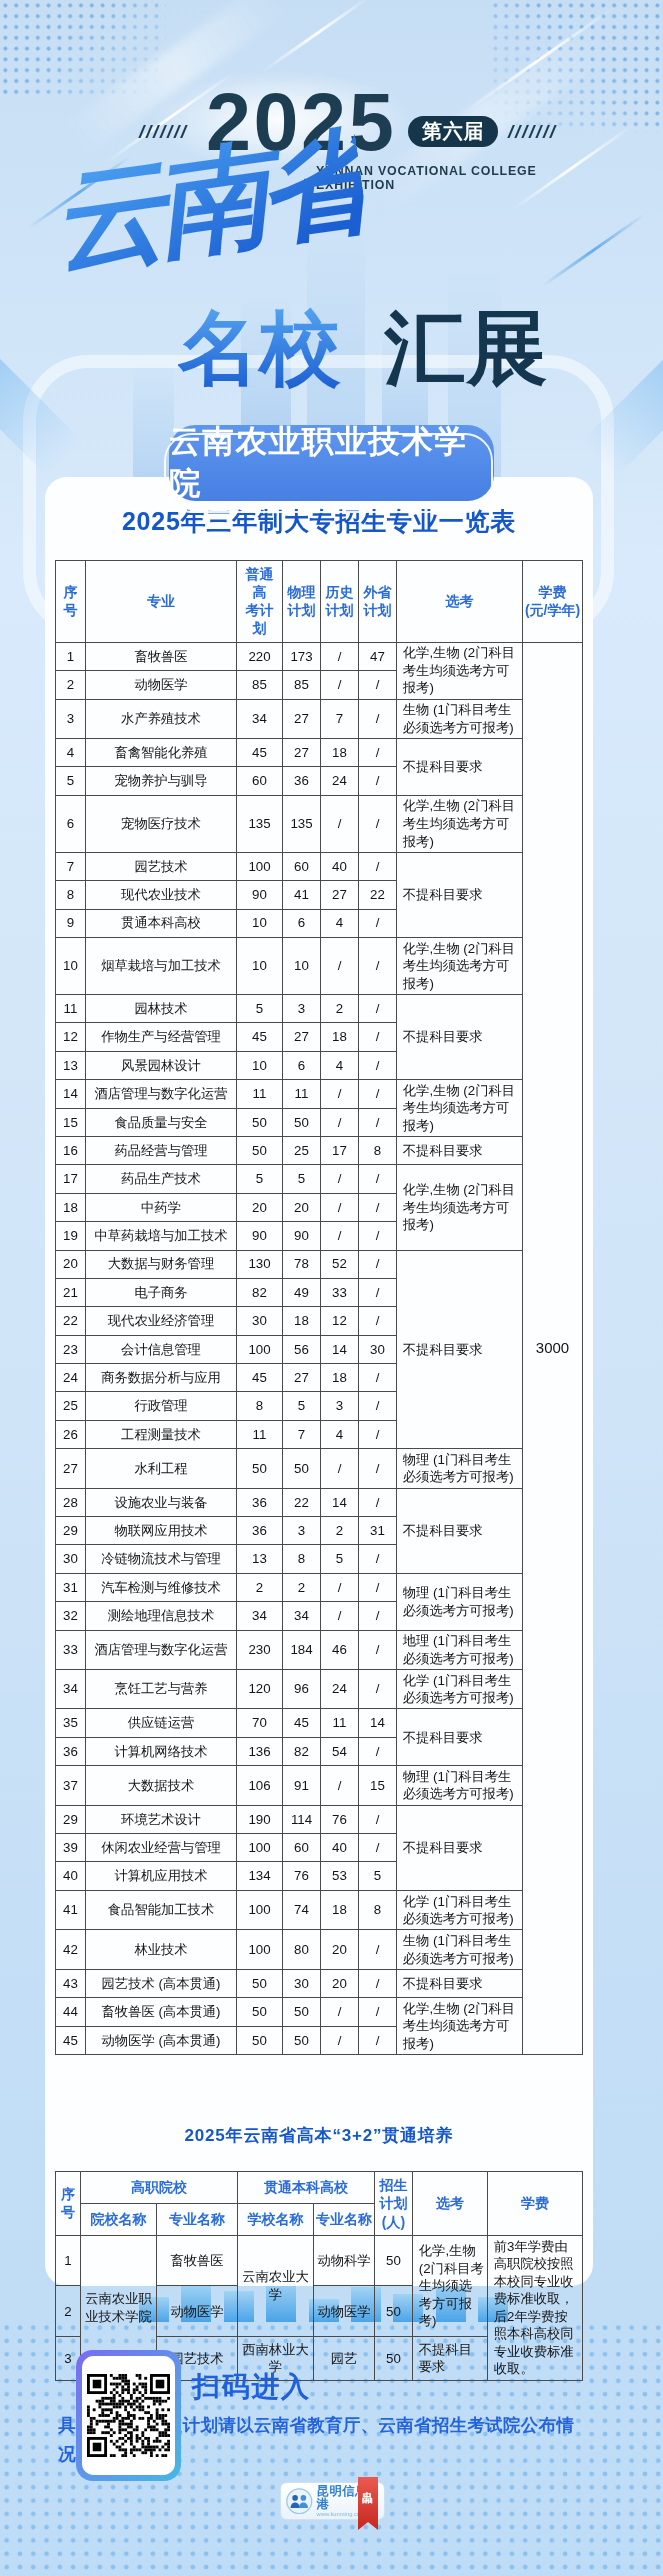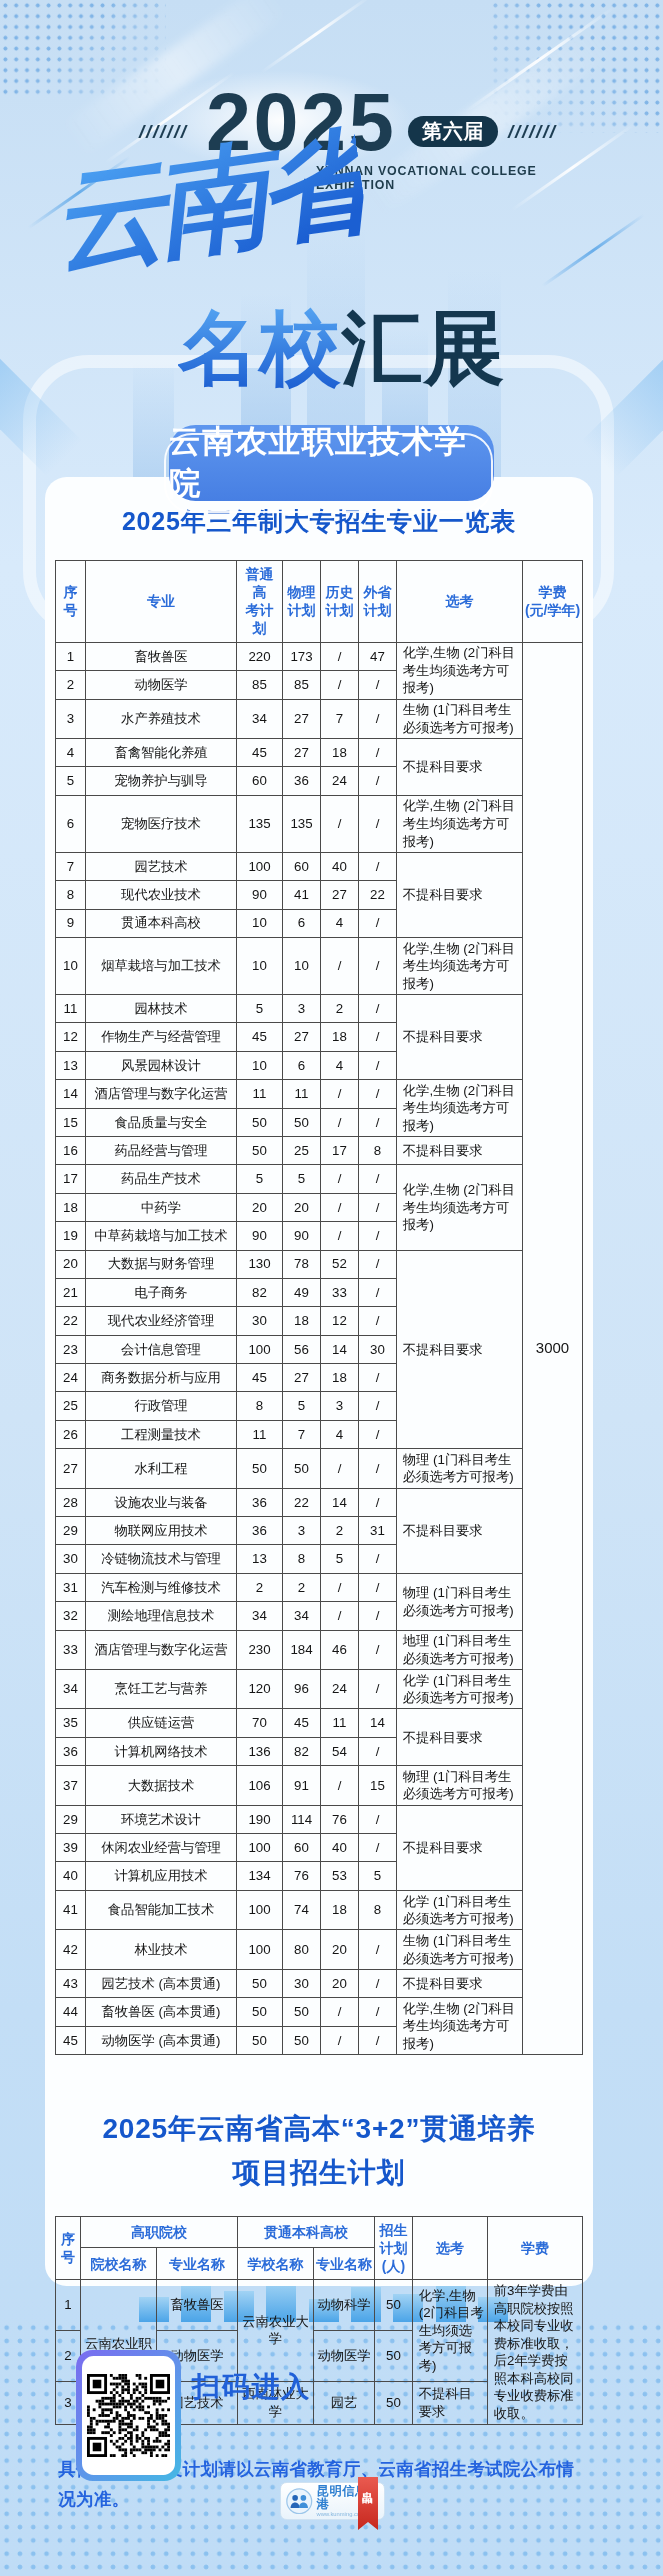--- a/index.html
+++ b/index.html
@@ -33,30 +33,30 @@
   .slash-l{left:139px;} .slash-r{left:508px;}
   .subtitle-en{position:absolute;left:316px;top:164px;width:286px;font-size:12.4px;font-weight:bold;letter-spacing:0.8px;color:#1e3c4c;}
   .script-title{position:absolute;left:51px;top:139px;font-size:114px;font-weight:bold;font-style:italic;line-height:1.1;
         font-family:"DejaVu Serif","Liberation Serif",serif;transform:rotate(-8deg);letter-spacing:-10px;
         background:linear-gradient(160deg,#4ba0f2 10%,#1b5fd2 85%);-webkit-background-clip:text;background-clip:text;color:transparent;}
   .main-title{position:absolute;left:319px;top:201px;font-size:71px;font-weight:900;letter-spacing:1.7px;color:#14374f;
         font-family:"Liberation Serif","DejaVu Serif",serif;}
   .second-line{position:absolute;left:178px;top:295px;font-size:81px;font-weight:900;letter-spacing:0.8px;
         font-family:"Liberation Serif","DejaVu Serif",serif;}
   .accent-part{background:linear-gradient(180deg,#56a5f2,#1a5cd0);-webkit-background-clip:text;background-clip:text;color:transparent;}
-  .rest-part{color:#14374f;}
+  .rest-part{color:#14374f;margin-left:43px;}
   
   .banner{position:absolute;left:169px;top:425px;width:325px;height:76px;z-index:3;border-radius:26.5px;
         background:linear-gradient(180deg,#5e96ee,#477fe3);display:flex;align-items:center;justify-content:center;}
   .banner::before{content:"";position:absolute;left:-5px;top:7.5px;width:100%;height:100%;border:2.5px solid rgba(255,255,255,.9);
         border-radius:28px;z-index:-1;}
   .banner-text{color:#fff;font-size:31.5px;font-weight:bold;letter-spacing:1.7px;}
   .card{position:absolute;left:45px;top:477px;width:548px;height:1809px;background:#fcfeff;border-radius:21.6px;z-index:2;box-sizing:border-box;padding-top:28px;}
   .sec-title{text-align:center;font-size:25px;font-weight:bold;color:#1557cb;letter-spacing:0.8px;}
-  .sec-title2{margin-top:52px;line-height:1.55;font-size:28px;}
+  .sec-title2{margin-top:68px;line-height:1.55;font-size:17px;}
   
   table{border-collapse:collapse;margin:21.6px 10px 0;width:528px;table-layout:fixed;}
   th,td{border:0.8px solid #4a4a4a;text-align:center;vertical-align:middle;word-break:break-all;}
   th{color:#2b6cd9;font-size:14px;font-weight:bold;white-space:pre-line;padding:4.1px 1.7px;line-height:1.3;}
   td{color:#151515;font-size:13.3px;padding:1.7px 2.5px;line-height:1.32;height:24px;}
   #t2 td{height:35px;font-size:13.3px;}
   td.left{text-align:left;padding-left:5.8px;}
   td.fee{font-size:15px;}
   
   .note{margin:30px 13.3px 0;font-size:17.4px;font-weight:bold;color:#2463de;line-height:1.7;letter-spacing:0.4px;}
@@ -532,21 +532,20 @@
             <td>50</td>
             <td>50</td>
             <td>/</td>
             <td>/</td>
           </tr>
         </tbody>
       </table>
 
     <div class="sec-title sec-title2">
       <div>2025年云南省高本“3+2”贯通培养</div>
-      <div>项目招生计划</div>
     </div>
 
     <table id="t2">
       <colgroup>
         <col style="width:25px">
           <col style="width:76px">
           <col style="width:81px">
           <col style="width:76px">
         <col style="width:61px">
           <col style="width:38px">

